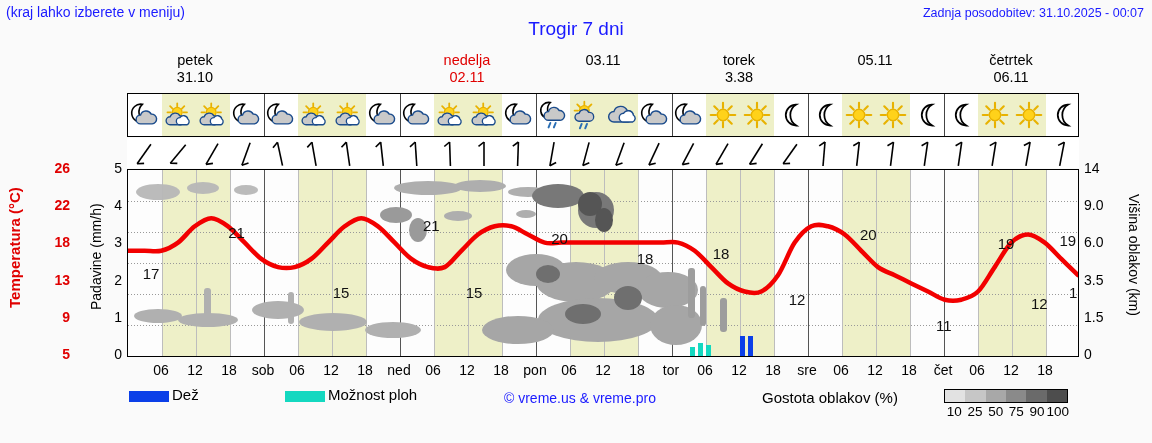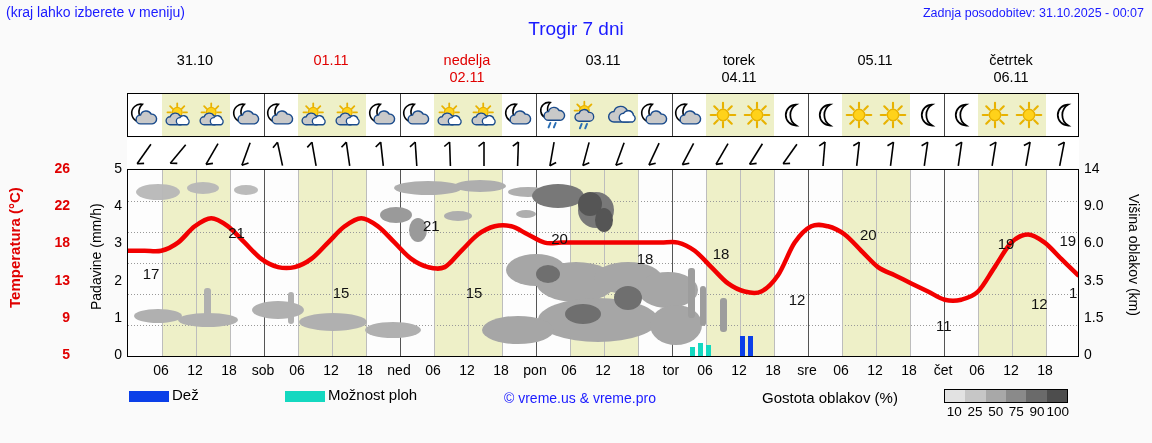--- a/index.html
+++ b/index.html
@@ -75,35 +75,35 @@
 </style>
 </head>
 <body>
 
 <div class="abs" id="menu-note">(kraj lahko izberete v meniju)</div>
 <div class="abs" id="page-title">Trogir 7 dni</div>
 <div class="abs" id="last-update">Zadnja posodobitev: 31.10.2025 - 00:07</div>
 
 <div id="day-headers">
     <div class="day-head" style="left: 127px;">
+      <div>petek</div>
       <div>31.10</div>
     </div>
     <div class="day-head weekend" style="left: 263px;">
-      <div>01.11</div>
     </div>
     <div class="day-head weekend" style="left: 399px;">
       <div>nedelja</div>
       <div>02.11</div>
     </div>
     <div class="day-head" style="left: 535px;">
       <div>03.11</div>
     </div>
     <div class="day-head" style="left: 671px;">
       <div>torek</div>
-      <div>04.11</div>
+      <div>3.38</div>
     </div>
     <div class="day-head" style="left: 807px;">
       <div>05.11</div>
     </div>
     <div class="day-head" style="left: 943px;">
       <div>četrtek</div>
       <div>06.11</div>
     </div>
   </div>
 

